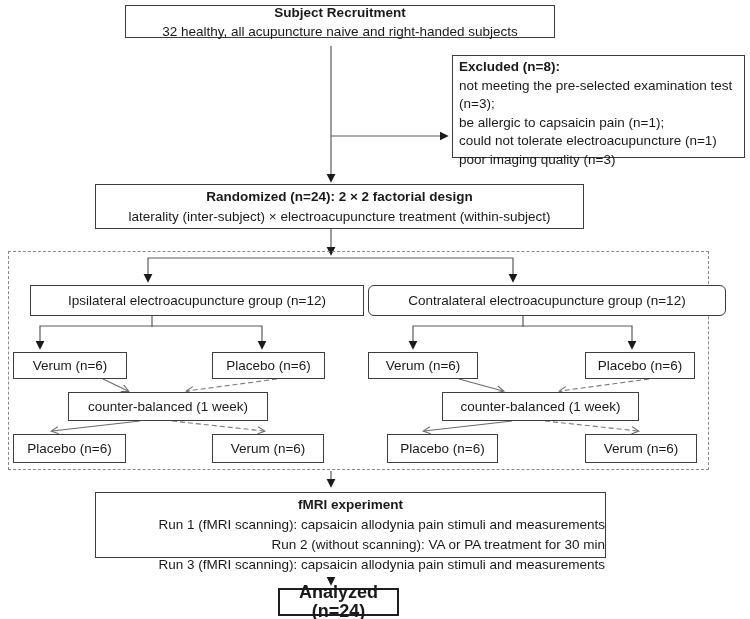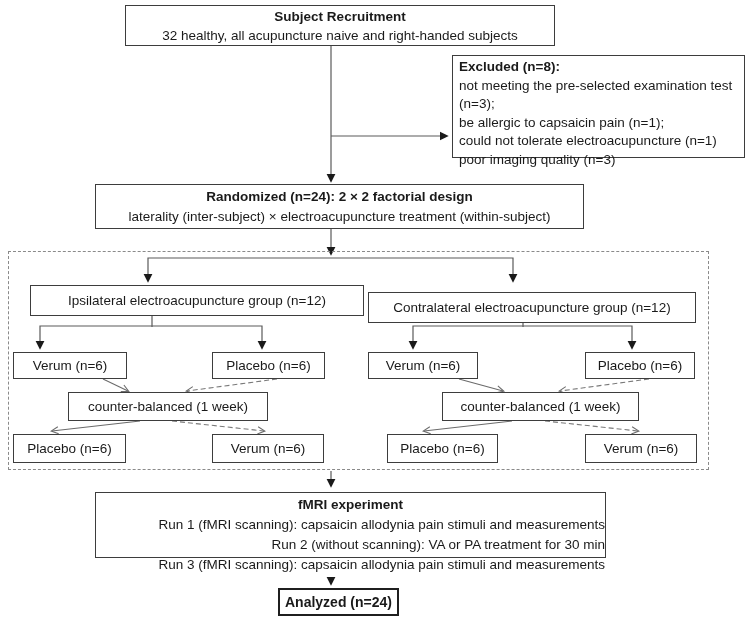--- a/index.html
+++ b/index.html
@@ -16,42 +16,42 @@
     border:1.5px solid var(--border); font-size:13.5px; line-height:19px;
   }
   .vcenter{display:flex; flex-direction:column; justify-content:center;}
   .hcenter{text-align:center;}
   .bold{font-weight:bold;}
   .dashed-region{
     position:absolute; box-sizing:border-box; left:8px; top:251px; width:701px; height:219px;
     border:1px dashed var(--dash); background:transparent;
   }
   
-  .b-subject{left:125px; top:5px; width:430px; height:41px;}
+  .b-subject{left:125px; top:5px; width:430px; height:33px;}
   .b-excluded{left:452px; top:55px; width:293px; height:103px; padding:2px 6px; line-height:18.6px;}
   .b-rand{left:95px; top:184px; width:489px; height:45px; line-height:20px;}
   
   .b-grp0{left:30px;  top:285px; width:334px; height:31px;}
-  .b-grp1{left:368px; top:292px; width:328px; height:31px;}
+  .b-grp1{left:368px; top:285px; width:358px; height:31px;border-radius:6px;}
   
   .b-v0t{left:13px;  top:352px; width:114px; height:27px;}
   .b-p0t{left:212px; top:352px; width:113px; height:27px;}
   .b-cb0{left:68px;  top:392px; width:200px; height:29px;}
   .b-p0b{left:13px;  top:434px; width:113px; height:29px;}
   .b-v0b{left:212px; top:434px; width:112px; height:29px;}
   
   .b-v1t{left:368px; top:352px; width:110px; height:27px;}
   .b-p1t{left:585px; top:352px; width:110px; height:27px;}
   .b-cb1{left:442px; top:392px; width:197px; height:29px;}
   .b-p1b{left:387px; top:434px; width:111px; height:29px;}
   .b-v1b{left:585px; top:434px; width:112px; height:29px;}
   
   .b-fmri{left:95px; top:492px; width:511px; height:66px; padding:2px 0; line-height:20px;}
   .b-fmri .run{text-align:right; padding-left:9px;}
-  .b-analyzed{left:278px; top:588px; width:121px; height:28px; border:2px solid #1f1f1f; font-size:14px;}
+  .b-analyzed{left:278px; top:588px; width:121px; height:28px; border:2px solid #1f1f1f; font-size:18px;}
   .arm{font-size:13.5px;}
 </style>
 </head>
 <body>
 
 <div class="canvas">
 
   <svg class="connectors" viewBox="0 0 750 619">
     <defs>
       <marker id="mBig" viewBox="0 0 10 10" markerWidth="9" markerHeight="13" refX="7" refY="5" orient="auto-start-reverse" markerUnits="userSpaceOnUse">

